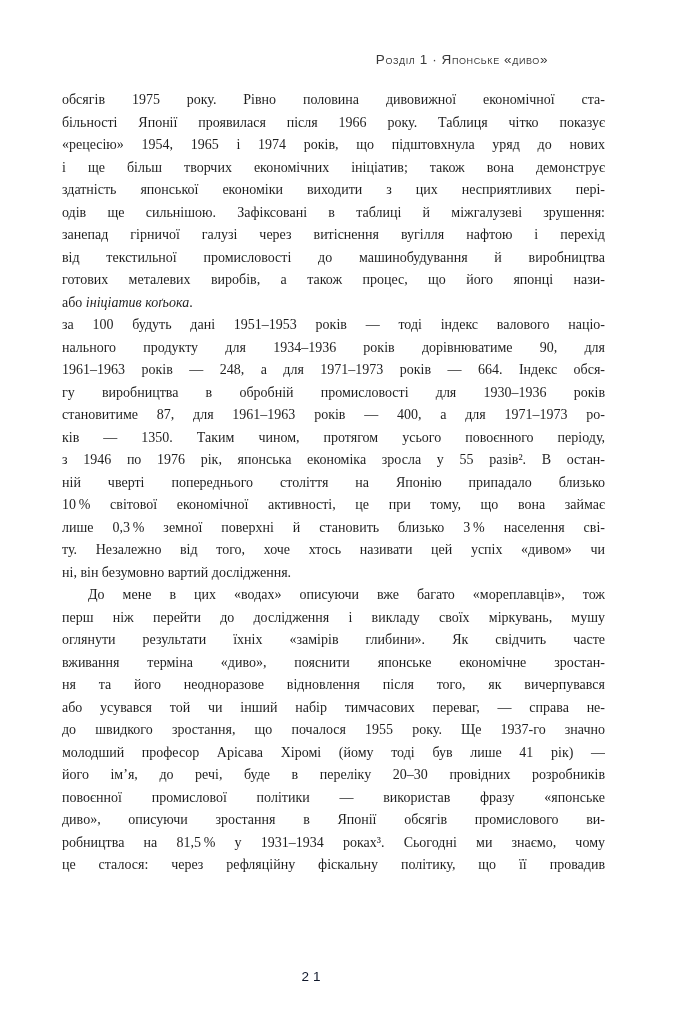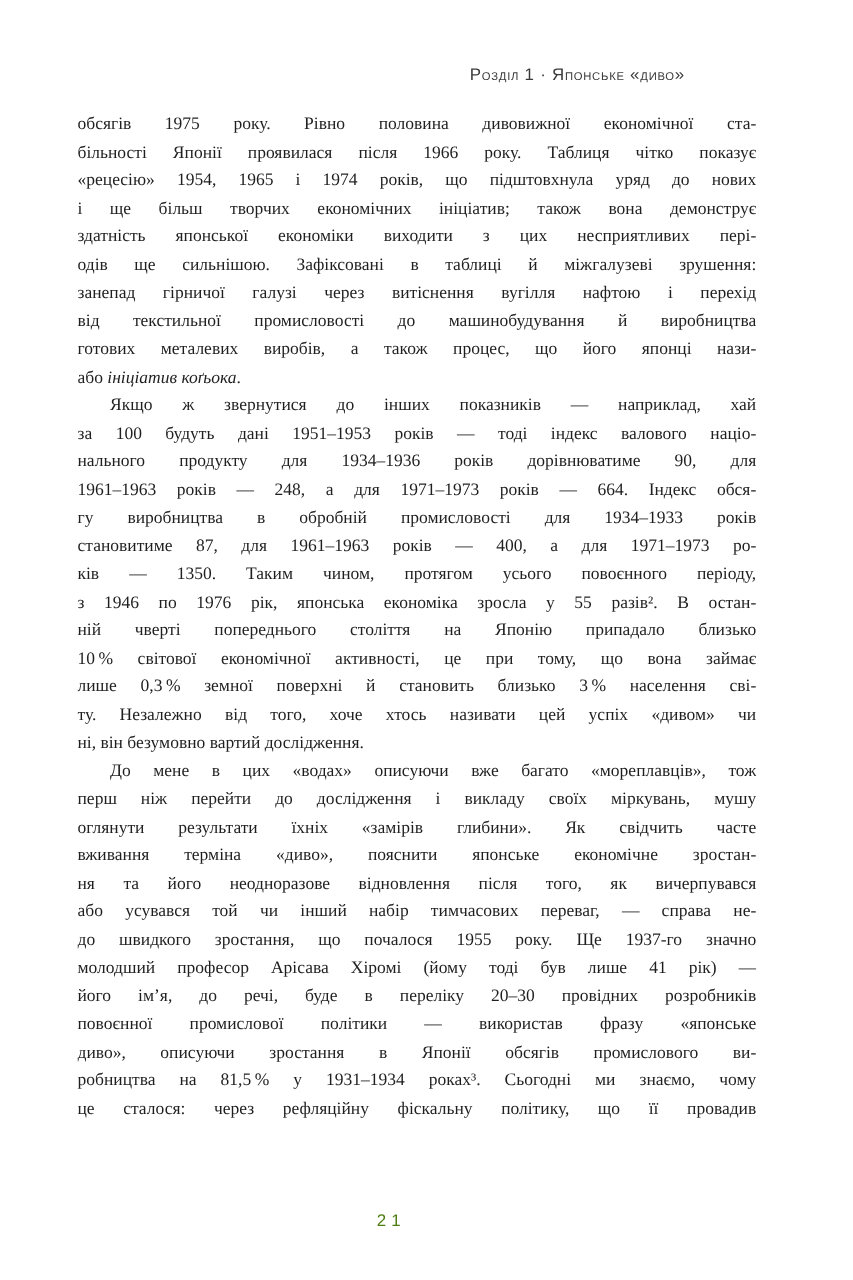--- a/index.html
+++ b/index.html
@@ -51,21 +51,21 @@
   .italic { font-style: italic; }
   .page-number {
     position: absolute;
     top: 969px;
     left: 283px;
     width: 60px;
     text-align: center;
     font-family: "Liberation Sans", sans-serif;
     font-size: 13.5px;
     letter-spacing: 4px;
-    color: #4d7c0f;
+    color: #0f172a;
   }
 </style>
 </head>
 <body>
 
 <div class="page">
   <div class="running-header">Розділ 1 · Японське «диво»</div>
 
   <div class="body-text">
       <div class="paragraph">
@@ -74,25 +74,24 @@
         <div class="line"><span>«рецесію» 1954, 1965 і 1974 років, що підштовхнула уряд до нових</span></div>
         <div class="line"><span>і ще більш творчих економічних ініціатив; також вона демонструє</span></div>
         <div class="line"><span>здатність японської економіки виходити з цих несприятливих пері-</span></div>
         <div class="line"><span>одів ще сильнішою. Зафіксовані в таблиці й міжгалузеві зрушення:</span></div>
         <div class="line"><span>занепад гірничої галузі через витіснення вугілля нафтою і перехід</span></div>
         <div class="line"><span>від текстильної промисловості до машинобудування й виробництва</span></div>
         <div class="line"><span>готових металевих виробів, а також процес, що його японці нази-</span></div>
         <div class="line end"><span>або </span><span class="italic">ініціатив коґьока</span><span>.</span></div>
       </div>
       <div class="paragraph">
-        <div class="line indent"><span>Якщо ж звернутися до інших показників — наприклад, хай</span></div>
         <div class="line"><span>за 100 будуть дані 1951–1953 років — тоді індекс валового націо-</span></div>
         <div class="line"><span>нального продукту для 1934–1936 років дорівнюватиме 90, для</span></div>
         <div class="line"><span>1961–1963 років — 248, а для 1971–1973 років — 664. Індекс обся-</span></div>
-        <div class="line"><span>гу виробництва в обробній промисловості для 1934–1933 років</span></div>
+        <div class="line"><span>гу виробництва в обробній промисловості для 1930–1936 років</span></div>
         <div class="line"><span>становитиме 87, для 1961–1963 років — 400, а для 1971–1973 ро-</span></div>
         <div class="line"><span>ків — 1350. Таким чином, протягом усього повоєнного періоду,</span></div>
         <div class="line"><span>з 1946 по 1976 рік, японська економіка зросла у 55 разів². В остан-</span></div>
         <div class="line"><span>ній чверті попереднього століття на Японію припадало близько</span></div>
         <div class="line"><span>10 % світової економічної активності, це при тому, що вона займає</span></div>
         <div class="line"><span>лише 0,3 % земної поверхні й становить близько 3 % населення сві-</span></div>
         <div class="line"><span>ту. Незалежно від того, хоче хтось називати цей успіх «дивом» чи</span></div>
         <div class="line end"><span>ні, він безумовно вартий дослідження.</span></div>
       </div>
       <div class="paragraph">

